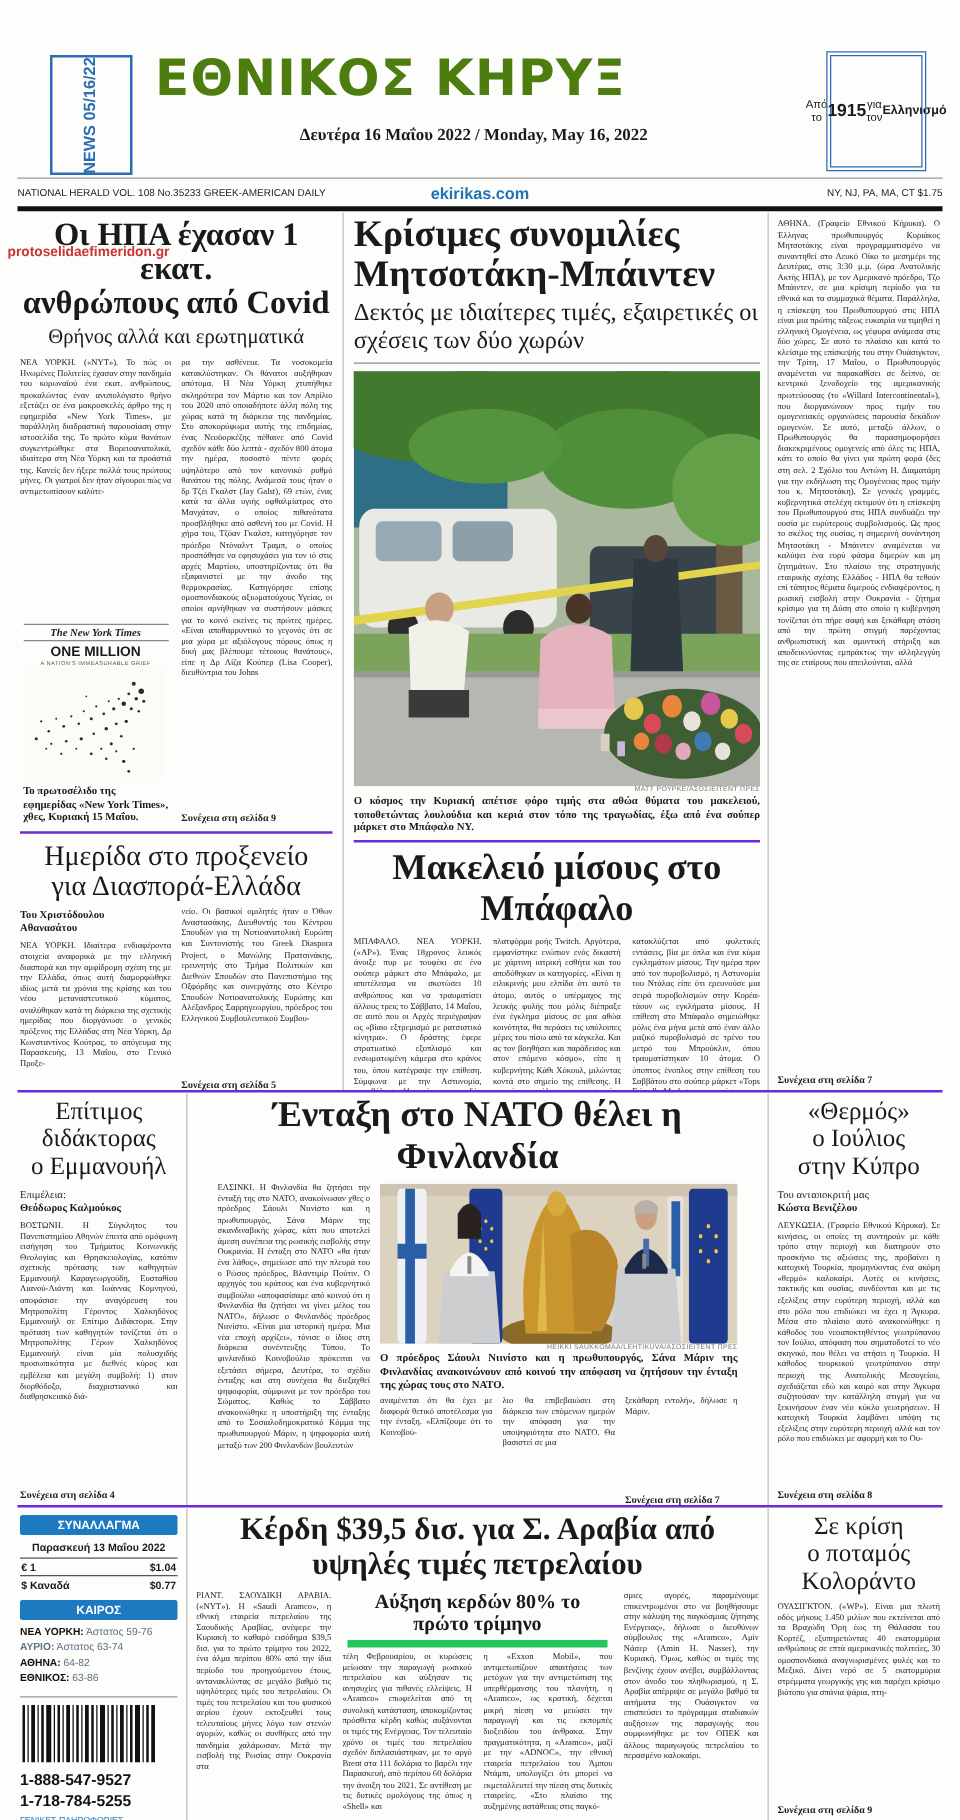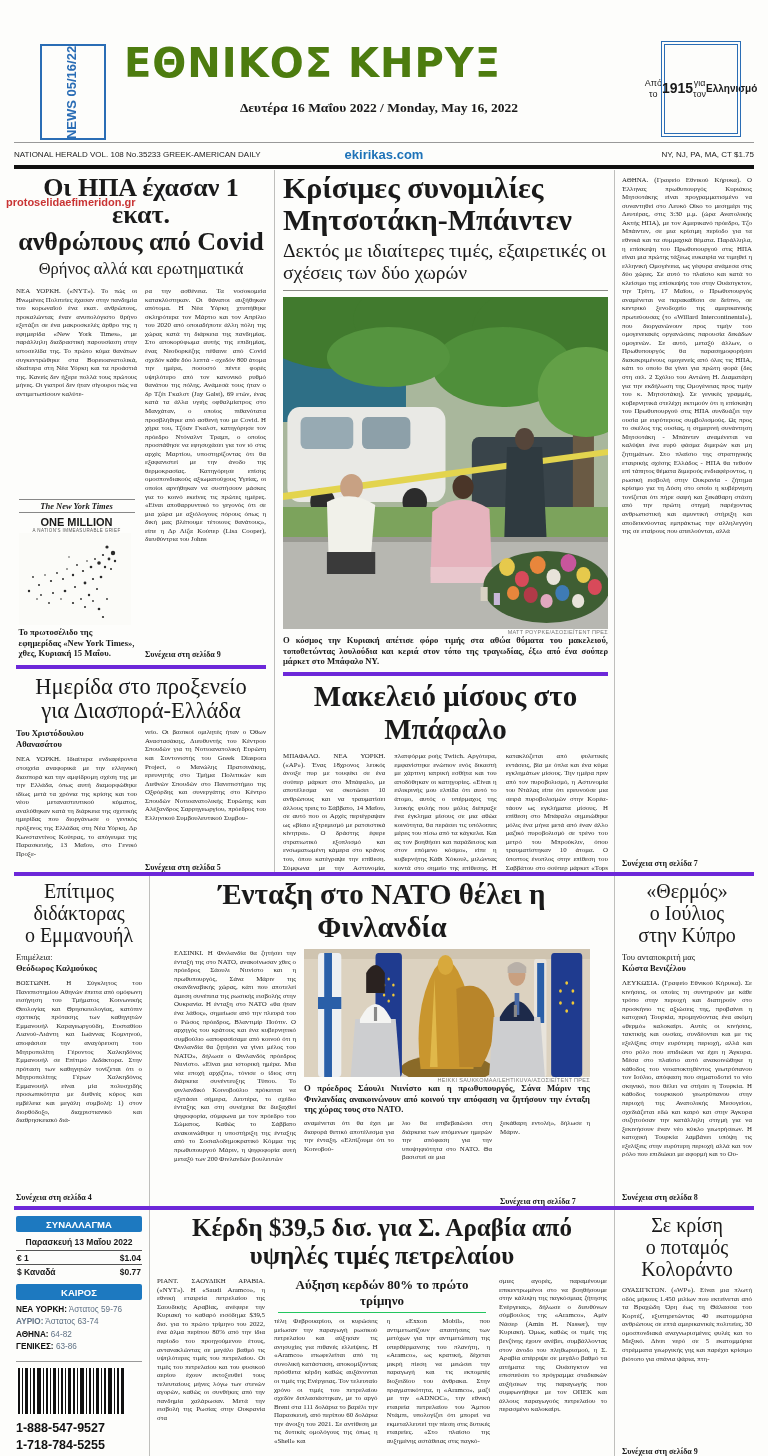--- a/index.html
+++ b/index.html
@@ -26,21 +26,21 @@
   .info-row .l{flex:1;text-align:left;}
   .info-row .c{flex:1;text-align:center;font-weight:bold;font-size:13px;color:#1d72b8;}
   .info-row .r{flex:1;text-align:right;}
   .black-bar{position:absolute;left:0;right:0;top:127px;height:4px;background:#111;}
   .watermark{position:absolute;left:-8px;top:158px;color:#c93434;font-family:"Liberation Sans",sans-serif;
       font-weight:bold;font-size:11px;z-index:5;}
   
   .sec{display:flex;}
   .vdiv-r{border-right:1px solid #bfbfbc;}
   .vdiv-l{border-left:1px solid #bfbfbc;}
-  .hrule{border-top:4px solid #6d28d9;}
+  .hrule{border-top:2px solid #6d28d9;}
   .body-txt{font-size:6.9px;line-height:1.24;text-align:justify;color:#1c1c1c;overflow:hidden;}
   .colflex{display:flex;flex-direction:column;}
   .grow{flex:1;overflow:hidden;}
   .cont{font-weight:bold;font-size:8px;padding-top:4px;}
   .byline{font-weight:bold;font-size:8.5px;line-height:1.3;}
   .caption{font-weight:bold;font-size:8.6px;line-height:1.25;text-align:justify;}
   .credit{font-family:"Liberation Sans",sans-serif;font-size:5.5px;color:#777;text-align:right;letter-spacing:.3px;}
   .pre{white-space:pre-line;}
   
   .s1{height:702px;}
@@ -90,21 +90,21 @@
   .wx-row .wv{color:#5f7184;}
   .wx-row.tomorrow .wl{font-weight:bold;color:#5f7184;}
   .barcode{margin:8px 0 6px;border-top:1px solid #999;padding-top:6px;}
   .phones{font-weight:bold;font-size:12.5px;line-height:1.35;color:#111;}
   .geninfo{font-size:7px;color:#2b7ac0;margin-top:3px;}
   .s3-mid{flex:1;padding:4px 7px 0 7px;}
   .aramco-title{font-weight:bold;font-size:25px;text-align:center;}
   .ar-cols{display:flex;gap:9px;margin-top:7px;height:188px;}
   .ar-col{width:25%;}
   .ar-midwrap{width:50%;display:flex;flex-direction:column;}
-  .ar-subhead{font-weight:bold;font-size:13px;text-align:center;border-bottom:1px solid #22c55e;padding-bottom:3px;margin:0 4px 4px;}
+  .ar-subhead{font-weight:bold;font-size:16px;text-align:center;border-bottom:6px solid #22c55e;padding-bottom:3px;margin:0 4px 4px;}
   .ar-mid2{display:flex;gap:9px;flex:1;overflow:hidden;}
   .ar-mid2 .cc{width:50%;}
   .s3-right{width:130px;padding:4px 2px 0 7px;}
   svg{display:block;}
 </style>
 </head>
 <body>
 
 <div class="page">
 
@@ -418,21 +418,21 @@
             </div>
             <div class="wx-row tomorrow">
               <span class="wl">ΑΥΡΙΟ:</span>
               <span class="wv">Άστατος 63-74</span>
             </div>
             <div class="wx-row">
               <span class="wl">ΑΘΗΝΑ:</span>
               <span class="wv">64-82</span>
             </div>
             <div class="wx-row">
-              <span class="wl">ΓΕΝΙΚΕΣ:</span>
+              <span class="wl">ΕΘΝΙΚΟΣ:</span>
               <span class="wv">63-86</span>
             </div>
           </div>
         </div>
         <div class="barcode">
           <svg width="112" height="46" viewBox="0 0 112 46">
             <rect width="112" height="46" fill="#fff"></rect>
             <g fill="#111">
               <rect x="2" y="0" width="2" height="46"></rect>
                 <rect x="6" y="0" width="1" height="46"></rect>

